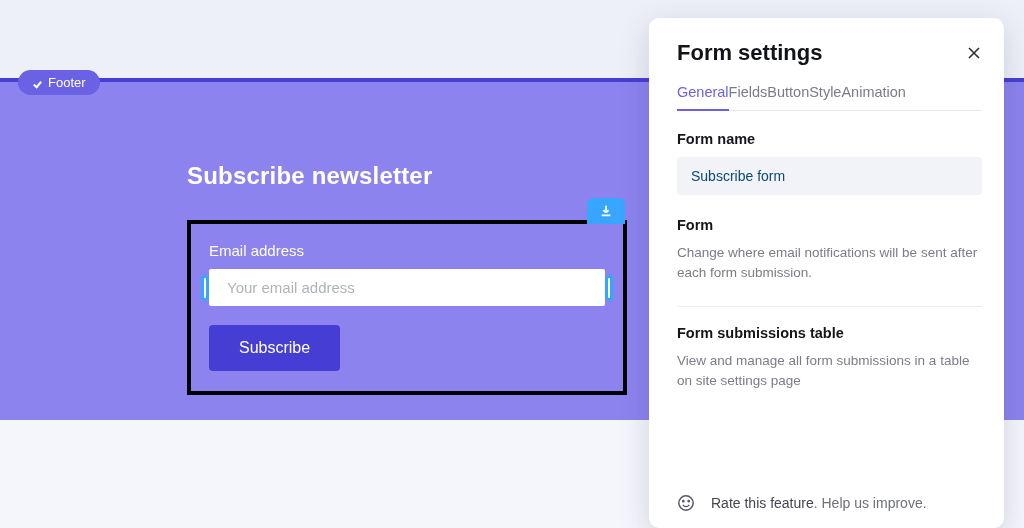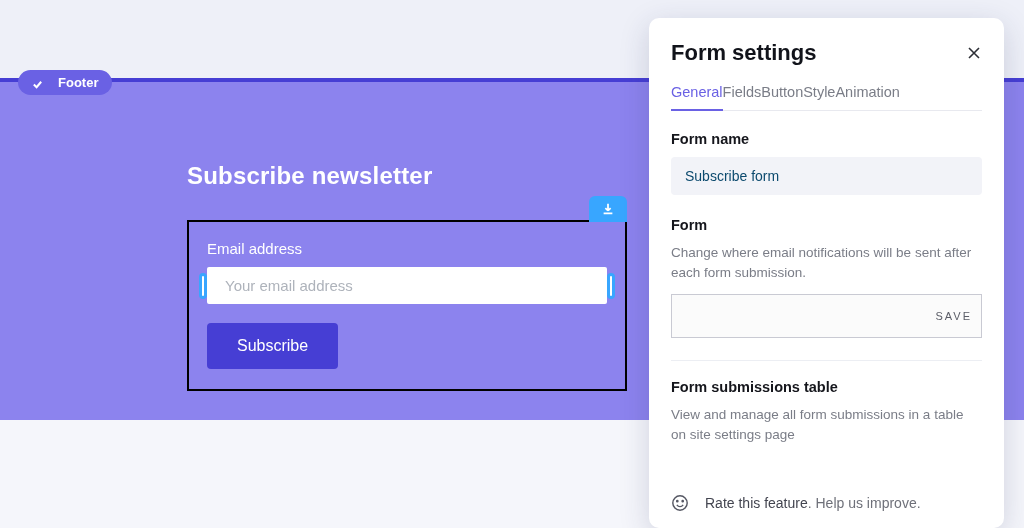--- a/index.html
+++ b/index.html
@@ -1,35 +1,35 @@
 <!DOCTYPE html>
 <html><head>
 <meta charset="utf-8">
 <style>
   *{box-sizing:border-box;margin:0;padding:0;font-family:'Segoe UI',Arial,sans-serif}
   body{width:1024px;height:528px;background:#eef0f8;position:relative;overflow:hidden}
   .top-strip{height:78px;background:#eef0f8}
   .hero{position:relative;height:342px;background:#8c83ee;border-top:4px solid #463ed4}
-  .footer-tag{position:absolute;left:18px;top:-12px;background:#6a61e4;color:#fff;font-size:13px;font-weight:700;padding:5px 14px;border-radius:14px;display:flex;align-items:flex-end;gap:15px}
+  .footer-tag{position:absolute;left:18px;top:-12px;background:#6a61e4;color:#fff;font-size:13px;font-weight:400;padding:5px 14px;border-radius:14px;display:flex;align-items:flex-end;gap:5px}
   .footer-tag svg{width:11px;height:11px;stroke:#fff;stroke-width:2.2;fill:none}
   .hero-inner{position:absolute;left:187px;top:80px}
   .heading{color:#fff;font-weight:700;font-size:24px;letter-spacing:.2px;margin-bottom:30px}
-  .formbox{width:440px;border:2px solid #000000;position:relative;padding:18px 18px 20px 18px}
+  .formbox{width:440px;border:4px solid #000000;position:relative;padding:18px 18px 20px 18px}
   .label{color:#fff;font-size:15px;margin-bottom:10px}
   .inp-wrap{position:relative}
   .inp{width:100%;height:37px;border:none;border-radius:2px;background:#fff;padding:0 18px;font-size:15px;color:#2b2b2b}
   .inp::placeholder{color:#aeb3bb}
   .handle{position:absolute;width:8px;height:26px;border-radius:5px;background:#fff;border:3px solid #38a6ff;top:50%;transform:translateY(-50%)}
   .handle.left{left:-8px}
   .handle.right{right:-8px}
   .btn{margin-top:19px;background:#463ed4;color:#fff;font-size:16px;font-weight:500;border:none;padding:14px 30px;border-radius:4px;cursor:pointer}
   .dl-btn{position:absolute;right:-2px;top:-26px;width:38px;height:26px;background:#38a6ff;border-radius:6px 6px 0 0;display:flex;align-items:center;justify-content:center}
   .dl-btn svg{width:14px;height:14px;stroke:#fff;stroke-width:2;fill:none}
   .bottom-strip{height:108px;background:#f5f6fb}
-  .panel{position:absolute;right:20px;top:18px;width:355px;height:510px;background:#fff;border-radius:10px;box-shadow:0 8px 30px rgba(40,44,90,.18);padding:22px 22px 16px 22px;display:flex;flex-direction:column}
+  .panel{position:absolute;right:20px;top:18px;width:355px;height:510px;background:#fff;border-radius:10px;box-shadow:0 8px 30px rgba(40,44,90,.18);padding:22px 22px 16px 28px;display:flex;flex-direction:column}
   .panel-head{display:flex;justify-content:space-between;align-items:center;margin-bottom:18px}
   .panel-title{font-size:22px;font-weight:600;color:#11131a}
   .close{width:16px;height:16px;cursor:pointer;color:#2d2f36}
   .tabs{display:flex;border-bottom:1px solid #e8e9ef;margin-bottom:20px}
   .tab{font-size:14.5px;font-weight:500;color:#7a7d87;padding-bottom:10px;cursor:pointer;position:relative}
   .tab.active{color:#6a61e4}
   .tab.active::after{content:"";position:absolute;left:0;right:0;bottom:-1px;height:2px;background:#6a61e4}
   .field-label{font-weight:600;color:#15161c;font-size:14.5px;margin-bottom:10px}
   .text-input{width:100%;height:38px;background:#f2f3f8;border:none;border-radius:4px;padding:0 14px;font-size:14px;color:#0c4a6e}
   .section{margin-bottom:22px}
@@ -95,24 +95,20 @@
 
   <div class="scroll-body">
     <div class="section">
       <div class="field-label">Form name</div>
       <input class="text-input" value="Subscribe form" style="">
     </div>
 
     <div class="section">
       <div class="field-label">Form</div>
       <div class="help">Change where email notifications will be sent after each form submission.</div>
-      <div class="email-row">
-        <input style="">
-        <button class="save">SAVE</button>
-      </div>
     </div>
 
     <div class="divider"></div>
 
     <div class="section" style="margin-bottom:15px">
       <div class="field-label">Form submissions table</div>
       <div class="help">View and manage all form submissions in a table on site settings page</div>
 
     </div>
   </div>

